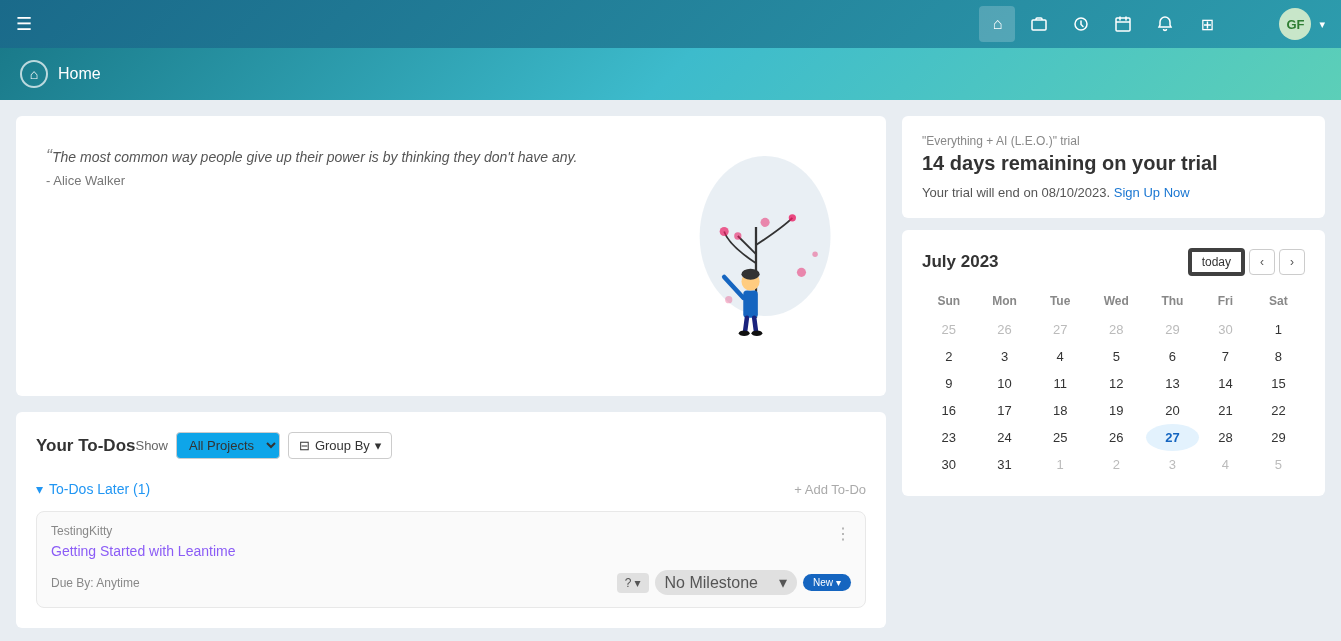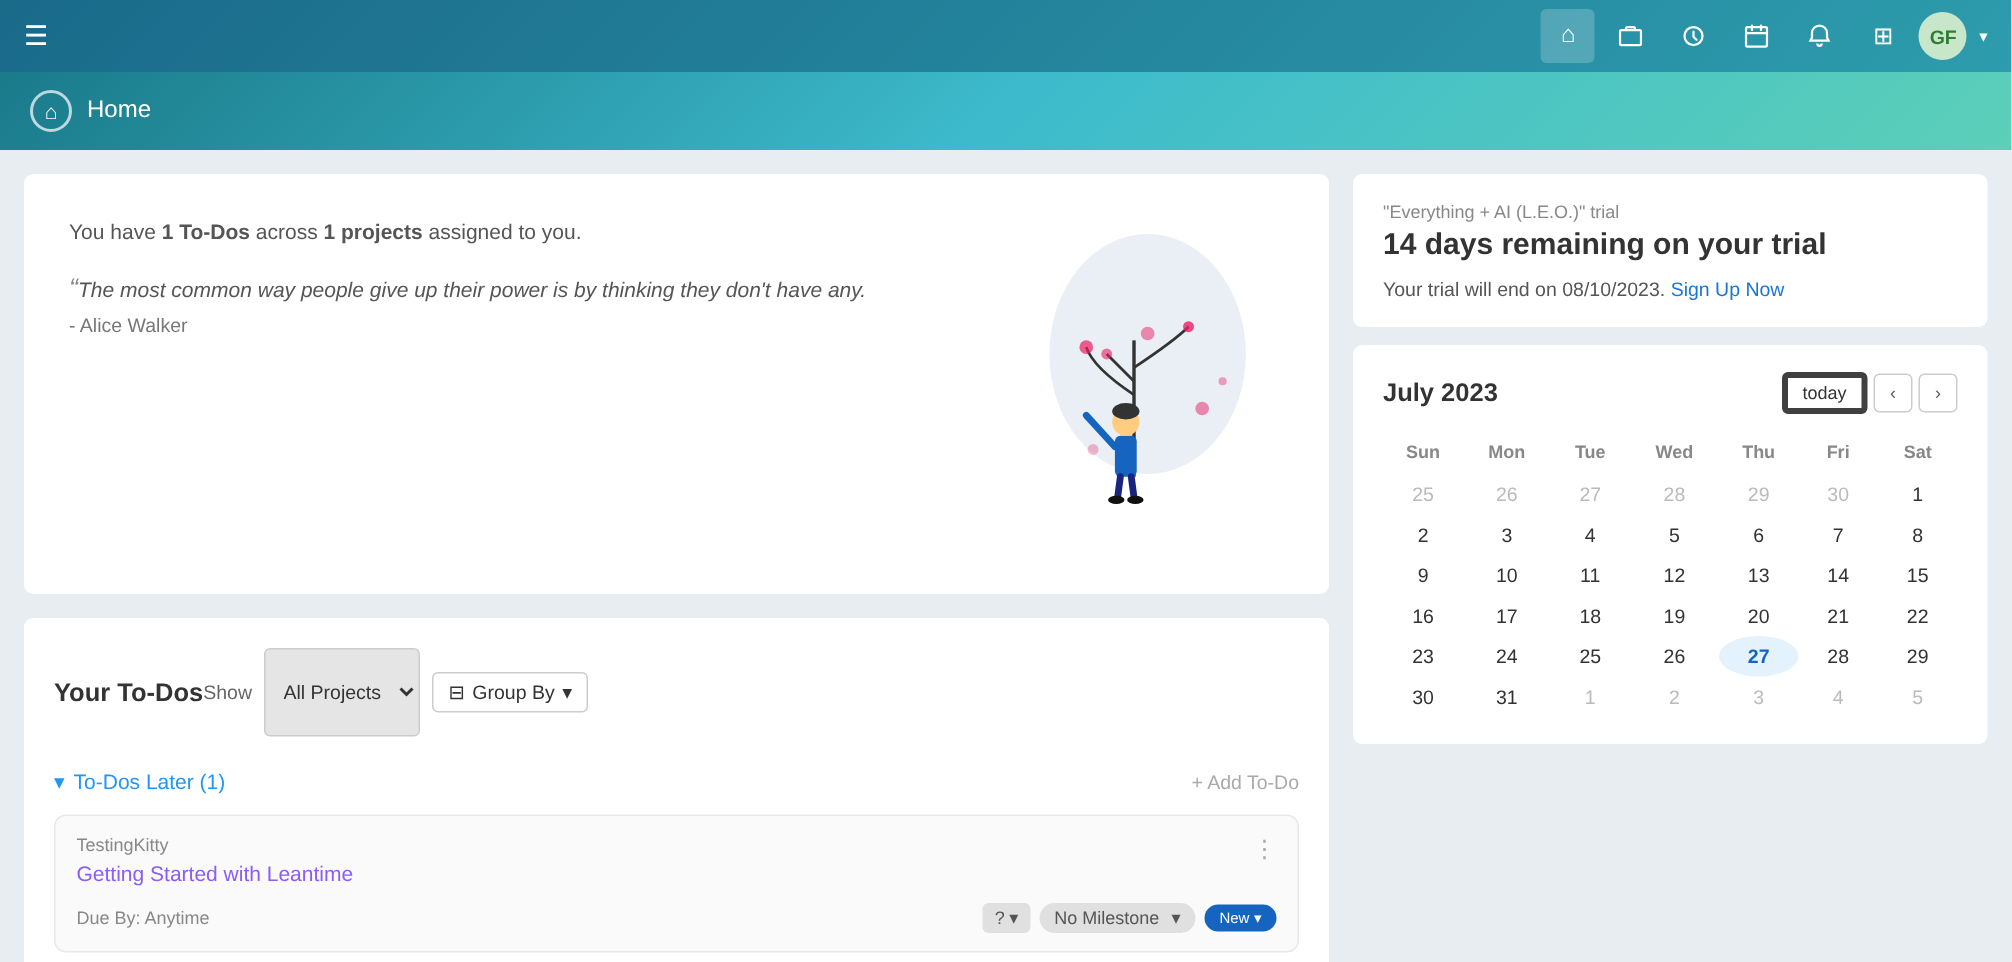--- a/index.html
+++ b/index.html
@@ -26,20 +26,21 @@
     .nav-icon-btn.active { background: rgba(255,255,255,0.2); }
     .nav-avatar {
       width: 32px; height: 32px;
       border-radius: 50%;
       background: #c8e6c9;
       color: #2e7d32;
       font-weight: bold;
       font-size: 13px;
       display: flex; align-items: center; justify-content: center;
       cursor: pointer;
+      margin-left: 48px;
     }
     .nav-chevron { color: white; font-size: 11px; cursor: pointer; margin-left: 2px; }
 
     
     .subheader {
       background: linear-gradient(135deg, #1a7a8a 0%, #3dbbcc 50%, #5ccfb8 100%);
       height: 52px;
       display: flex;
       align-items: center;
       padding: 0 20px;
@@ -102,25 +103,25 @@
       align-items: center;
       justify-content: flex-start;
       margin-bottom: 16px;
     }
     .todos-title { font-size: 17px; font-weight: 600; color: #333; }
     .todos-controls { display: flex; align-items: center; gap: 8px; }
     .show-label { font-size: 13px; color: #666; }
     .select-projects {
       border: 1px solid #ccc;
       border-radius: 4px;
-      padding: 20px 8px;
+      padding: 4px 8px;
       font-size: 13px;
       color: #333;
       cursor: pointer;
-      background: #e5e5e5;
+      background: #0ea5e9;
     }
     .group-by-btn {
       background: white;
       border: 1px solid #ccc;
       border-radius: 4px;
       padding: 5px 10px;
       font-size: 13px;
       color: #333;
       cursor: pointer;
       display: flex;
@@ -184,24 +185,24 @@
       padding: 3px 8px;
       font-size: 12px;
       color: #555;
       cursor: pointer;
       display: flex; align-items: center; gap: 3px;
     }
     .badge-milestone {
       background: #e0e0e0;
       border-radius: 20px;
       padding: 3px 10px;
-      font-size: 12px;
+      font-size: 16px;
       color: #555;
       cursor: pointer;
-      display: flex; align-items: flex-end; gap: 8px;
+      display: flex; align-items: center; gap: 21px;
     }
     .badge-new {
       background: #1565c0;
       border-radius: 20px;
       padding: 3px 10px;
       font-size: 10px;
       color: white;
       cursor: pointer;
       display: flex; align-items: center; gap: 3px;
     }
@@ -319,23 +320,20 @@
 <div class="subheader">
   <div class="subheader-home-icon">⌂</div>
   <span class="subheader-title">Home</span>
 </div>
 
 <div class="main-layout">
 
   <div class="left-panel">
 
     <div class="welcome-card">
-      <div class="welcome-desc">
-        <span>You have </span><strong>1</strong><strong> To-Dos</strong><span> across </span><strong>1</strong><strong> projects</strong><span> assigned to you.</span>
-      </div>
       <div class="quote-text">The most common way people give up their power is by thinking they don't have any.</div>
       <div class="quote-author">- Alice Walker</div>
 
       <svg class="illustration" viewBox="0 0 180 220" xmlns="http://www.w3.org/2000/svg">
 
         <ellipse cx="100" cy="110" rx="72" ry="88" fill="#e0e8ef" opacity="0.7"></ellipse>
 
         <line x1="90" y1="200" x2="90" y2="100" stroke="#333" stroke-width="2.5"></line>
 
         <path d="M90 140 Q60 120 55 105" stroke="#333" stroke-width="2" fill="none"></path>

